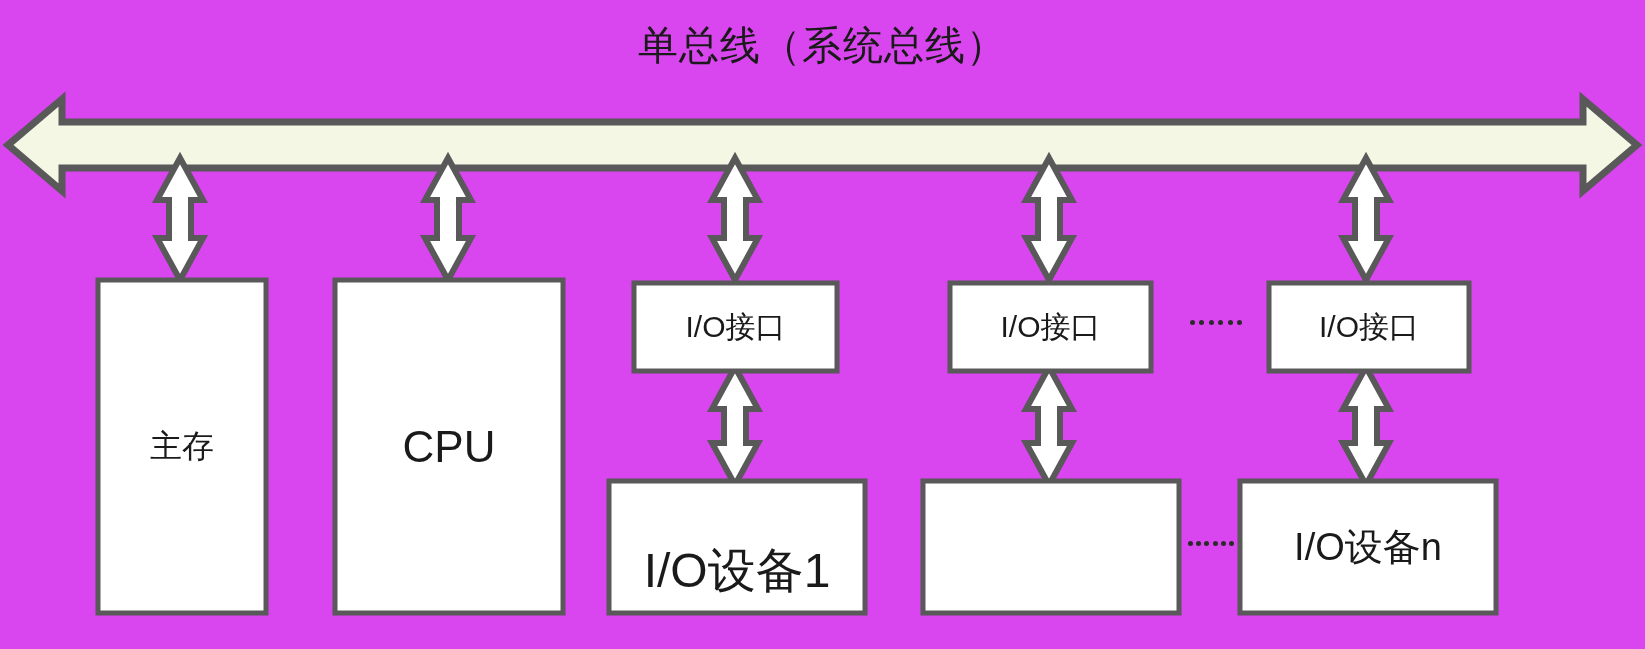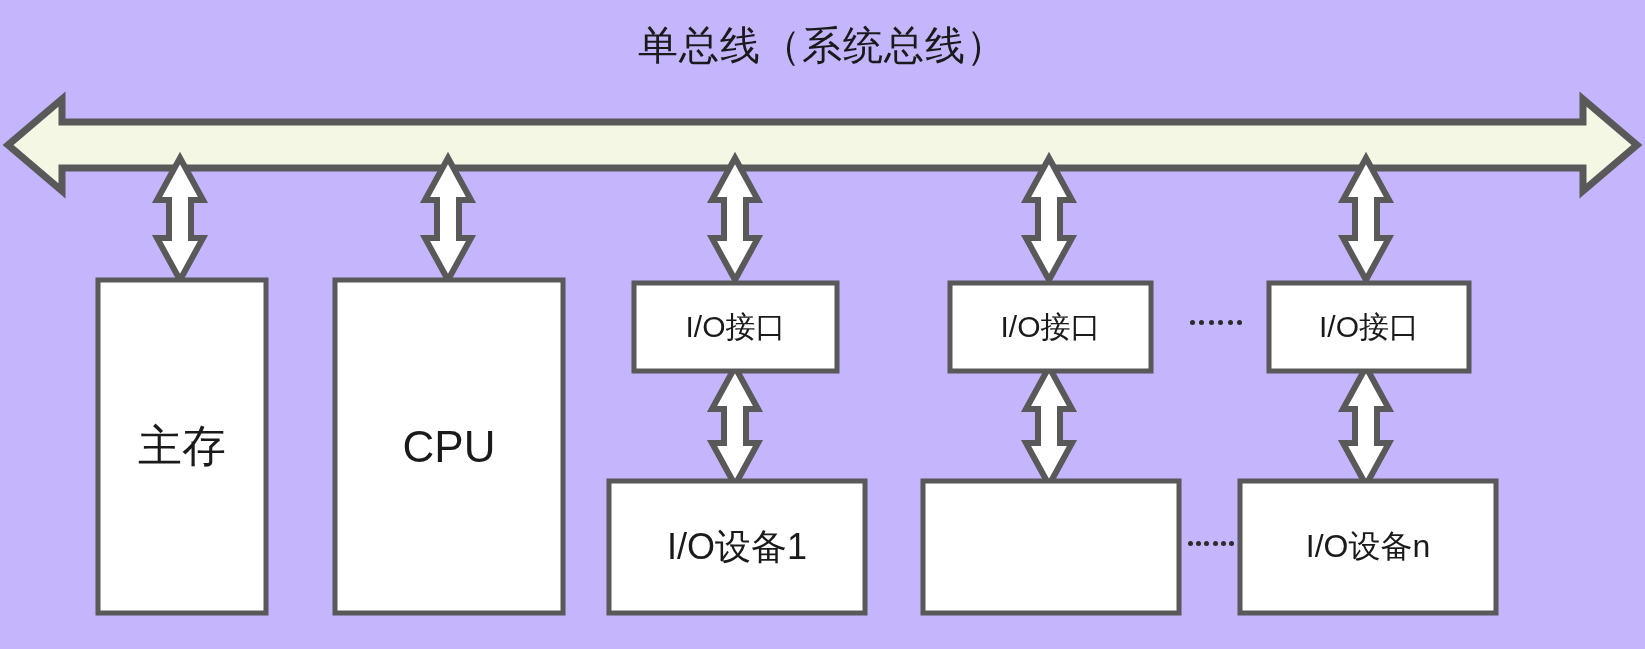--- a/index.html
+++ b/index.html
@@ -7,21 +7,21 @@
     padding: 0;
     background: #ffffff;
   }
   body {
     font-family: "Liberation Sans", "DejaVu Sans", sans-serif;
   }
   #canvas {
     position: relative;
     width: 1645px;
     height: 649px;
-    background: #c4b5fd;
+    background: #d946ef;
     overflow: hidden;
   }
   #diagram-svg {
     position: absolute;
     left: 0;
     top: 0;
   }
   .node-label {
     position: absolute;
     display: flex;
@@ -92,41 +92,41 @@
     <rect x="634" y="283" width="203" height="88" fill="#ffffff" stroke="#595959" stroke-width="5"></rect>
     <rect x="950" y="283" width="201" height="88" fill="#ffffff" stroke="#595959" stroke-width="5"></rect>
     <rect x="1269" y="283" width="200" height="88" fill="#ffffff" stroke="#595959" stroke-width="5"></rect>
 
     <rect x="609" y="481" width="256" height="132" fill="#ffffff" stroke="#595959" stroke-width="5"></rect>
     <rect x="923" y="481" width="256" height="132" fill="#ffffff" stroke="#595959" stroke-width="5"></rect>
     <rect x="1240" y="481" width="256" height="132" fill="#ffffff" stroke="#595959" stroke-width="5"></rect>
   </svg>
 
   <div class="box-hit" style="left:98px;top:280px;width:168px;height:333px;"></div>
-  <div class="node-label" style="left:98px;top:280px;width:168px;height:333px;font-size:44px;">主存</div>
+  <div class="node-label" style="left:98px;top:280px;width:168px;height:333px;font-size:32px;">主存</div>
 
   <div class="box-hit" style="left:335px;top:280px;width:228px;height:333px;"></div>
   <div class="node-label" style="left:335px;top:280px;width:228px;height:333px;font-size:44px;">CPU</div>
 
   <div class="box-hit" style="left:634px;top:283px;width:203px;height:88px;"></div>
   <div class="node-label" style="left:634px;top:283px;width:203px;height:88px;font-size:30px;">I/O接口</div>
 
   <div class="box-hit" style="left:950px;top:283px;width:201px;height:88px;"></div>
   <div class="node-label" style="left:950px;top:283px;width:201px;height:88px;font-size:30px;">I/O接口</div>
 
   <div class="box-hit" style="left:1269px;top:283px;width:200px;height:88px;"></div>
   <div class="node-label" style="left:1269px;top:283px;width:200px;height:88px;font-size:30px;">I/O接口</div>
 
   <div class="box-hit" style="left:609px;top:481px;width:256px;height:132px;"></div>
-  <div class="node-label" style="left:609px;top:481px;width:256px;height:132px;font-size:36px;">I/O设备1</div>
+  <div class="node-label" style="left:609px;top:505px;width:256px;height:132px;font-size:48px;">I/O设备1</div>
 
   <div class="box-hit" style="left:923px;top:481px;width:256px;height:132px;"></div>
 
   <div class="box-hit" style="left:1240px;top:481px;width:256px;height:132px;"></div>
-  <div class="node-label" style="left:1240px;top:481px;width:256px;height:132px;font-size:32px;">I/O设备n</div>
+  <div class="node-label" style="left:1240px;top:481px;width:256px;height:132px;font-size:38px;">I/O设备n</div>
 
   <div class="ellipsis-dots" style="left:1190px;top:318px;width:52px;height:8px;">
     <span></span>
     <span></span>
     <span></span>
     <span></span>
     <span></span>
     <span></span>
   </div>
 

